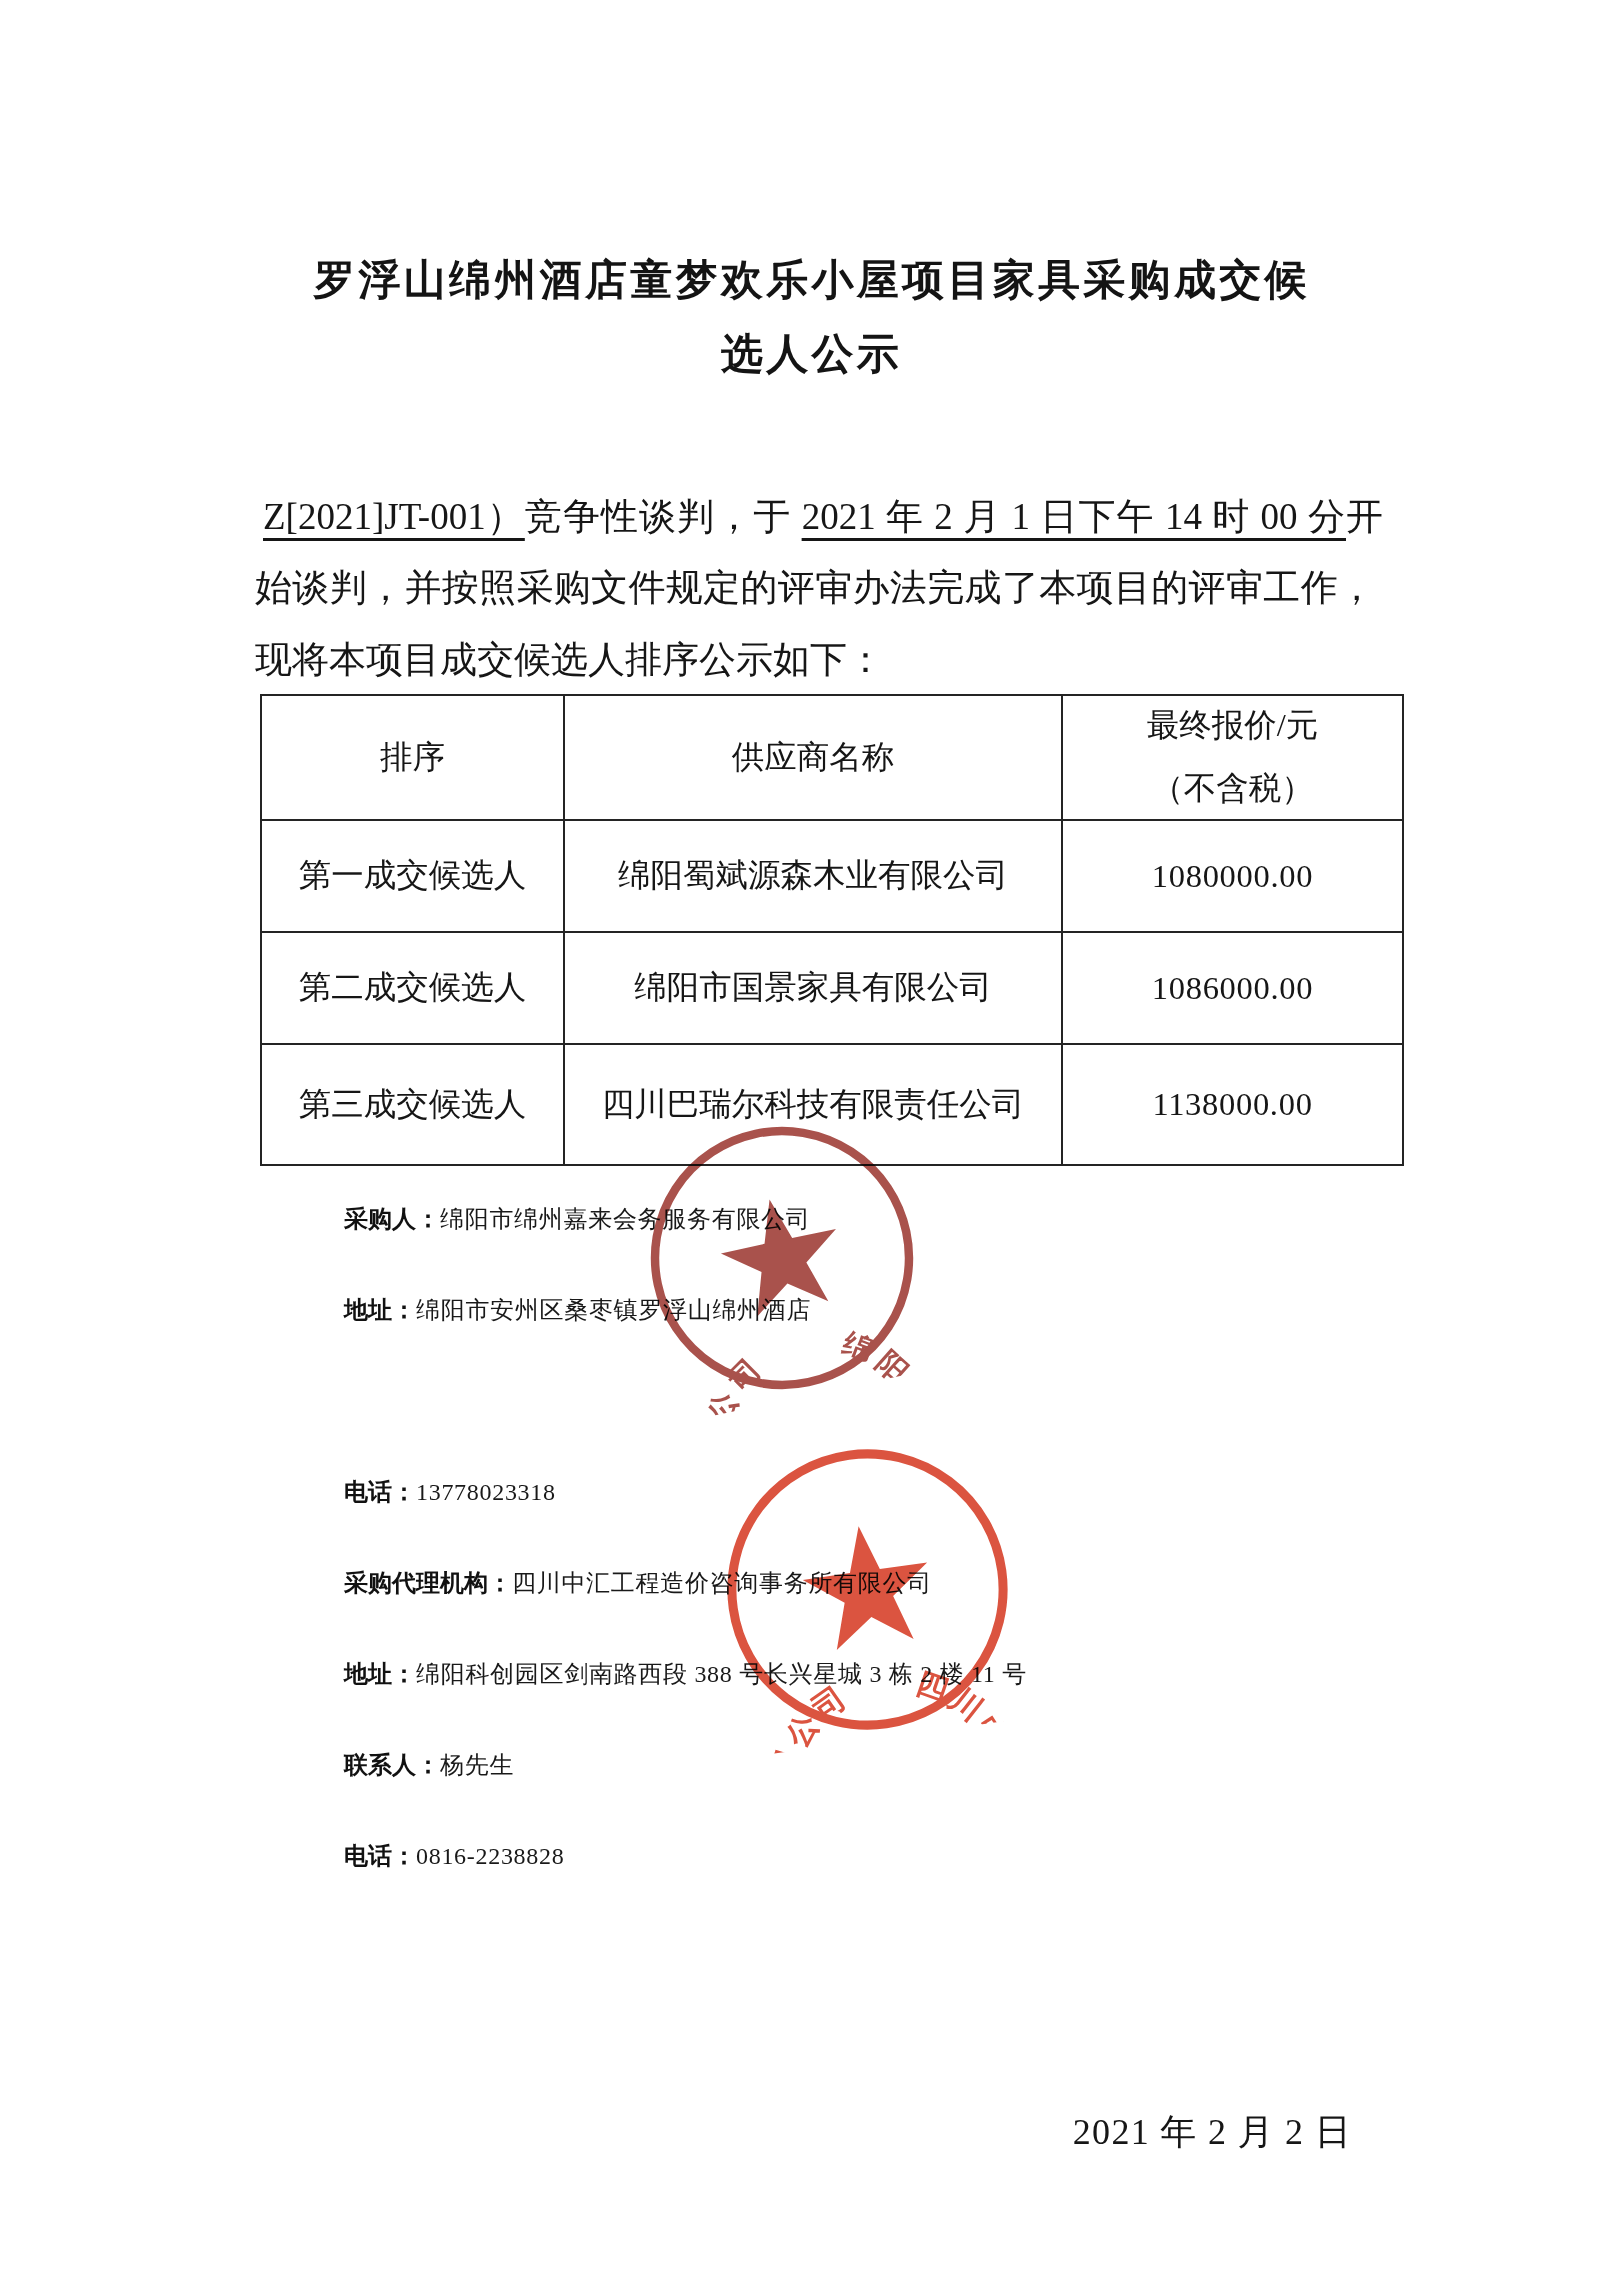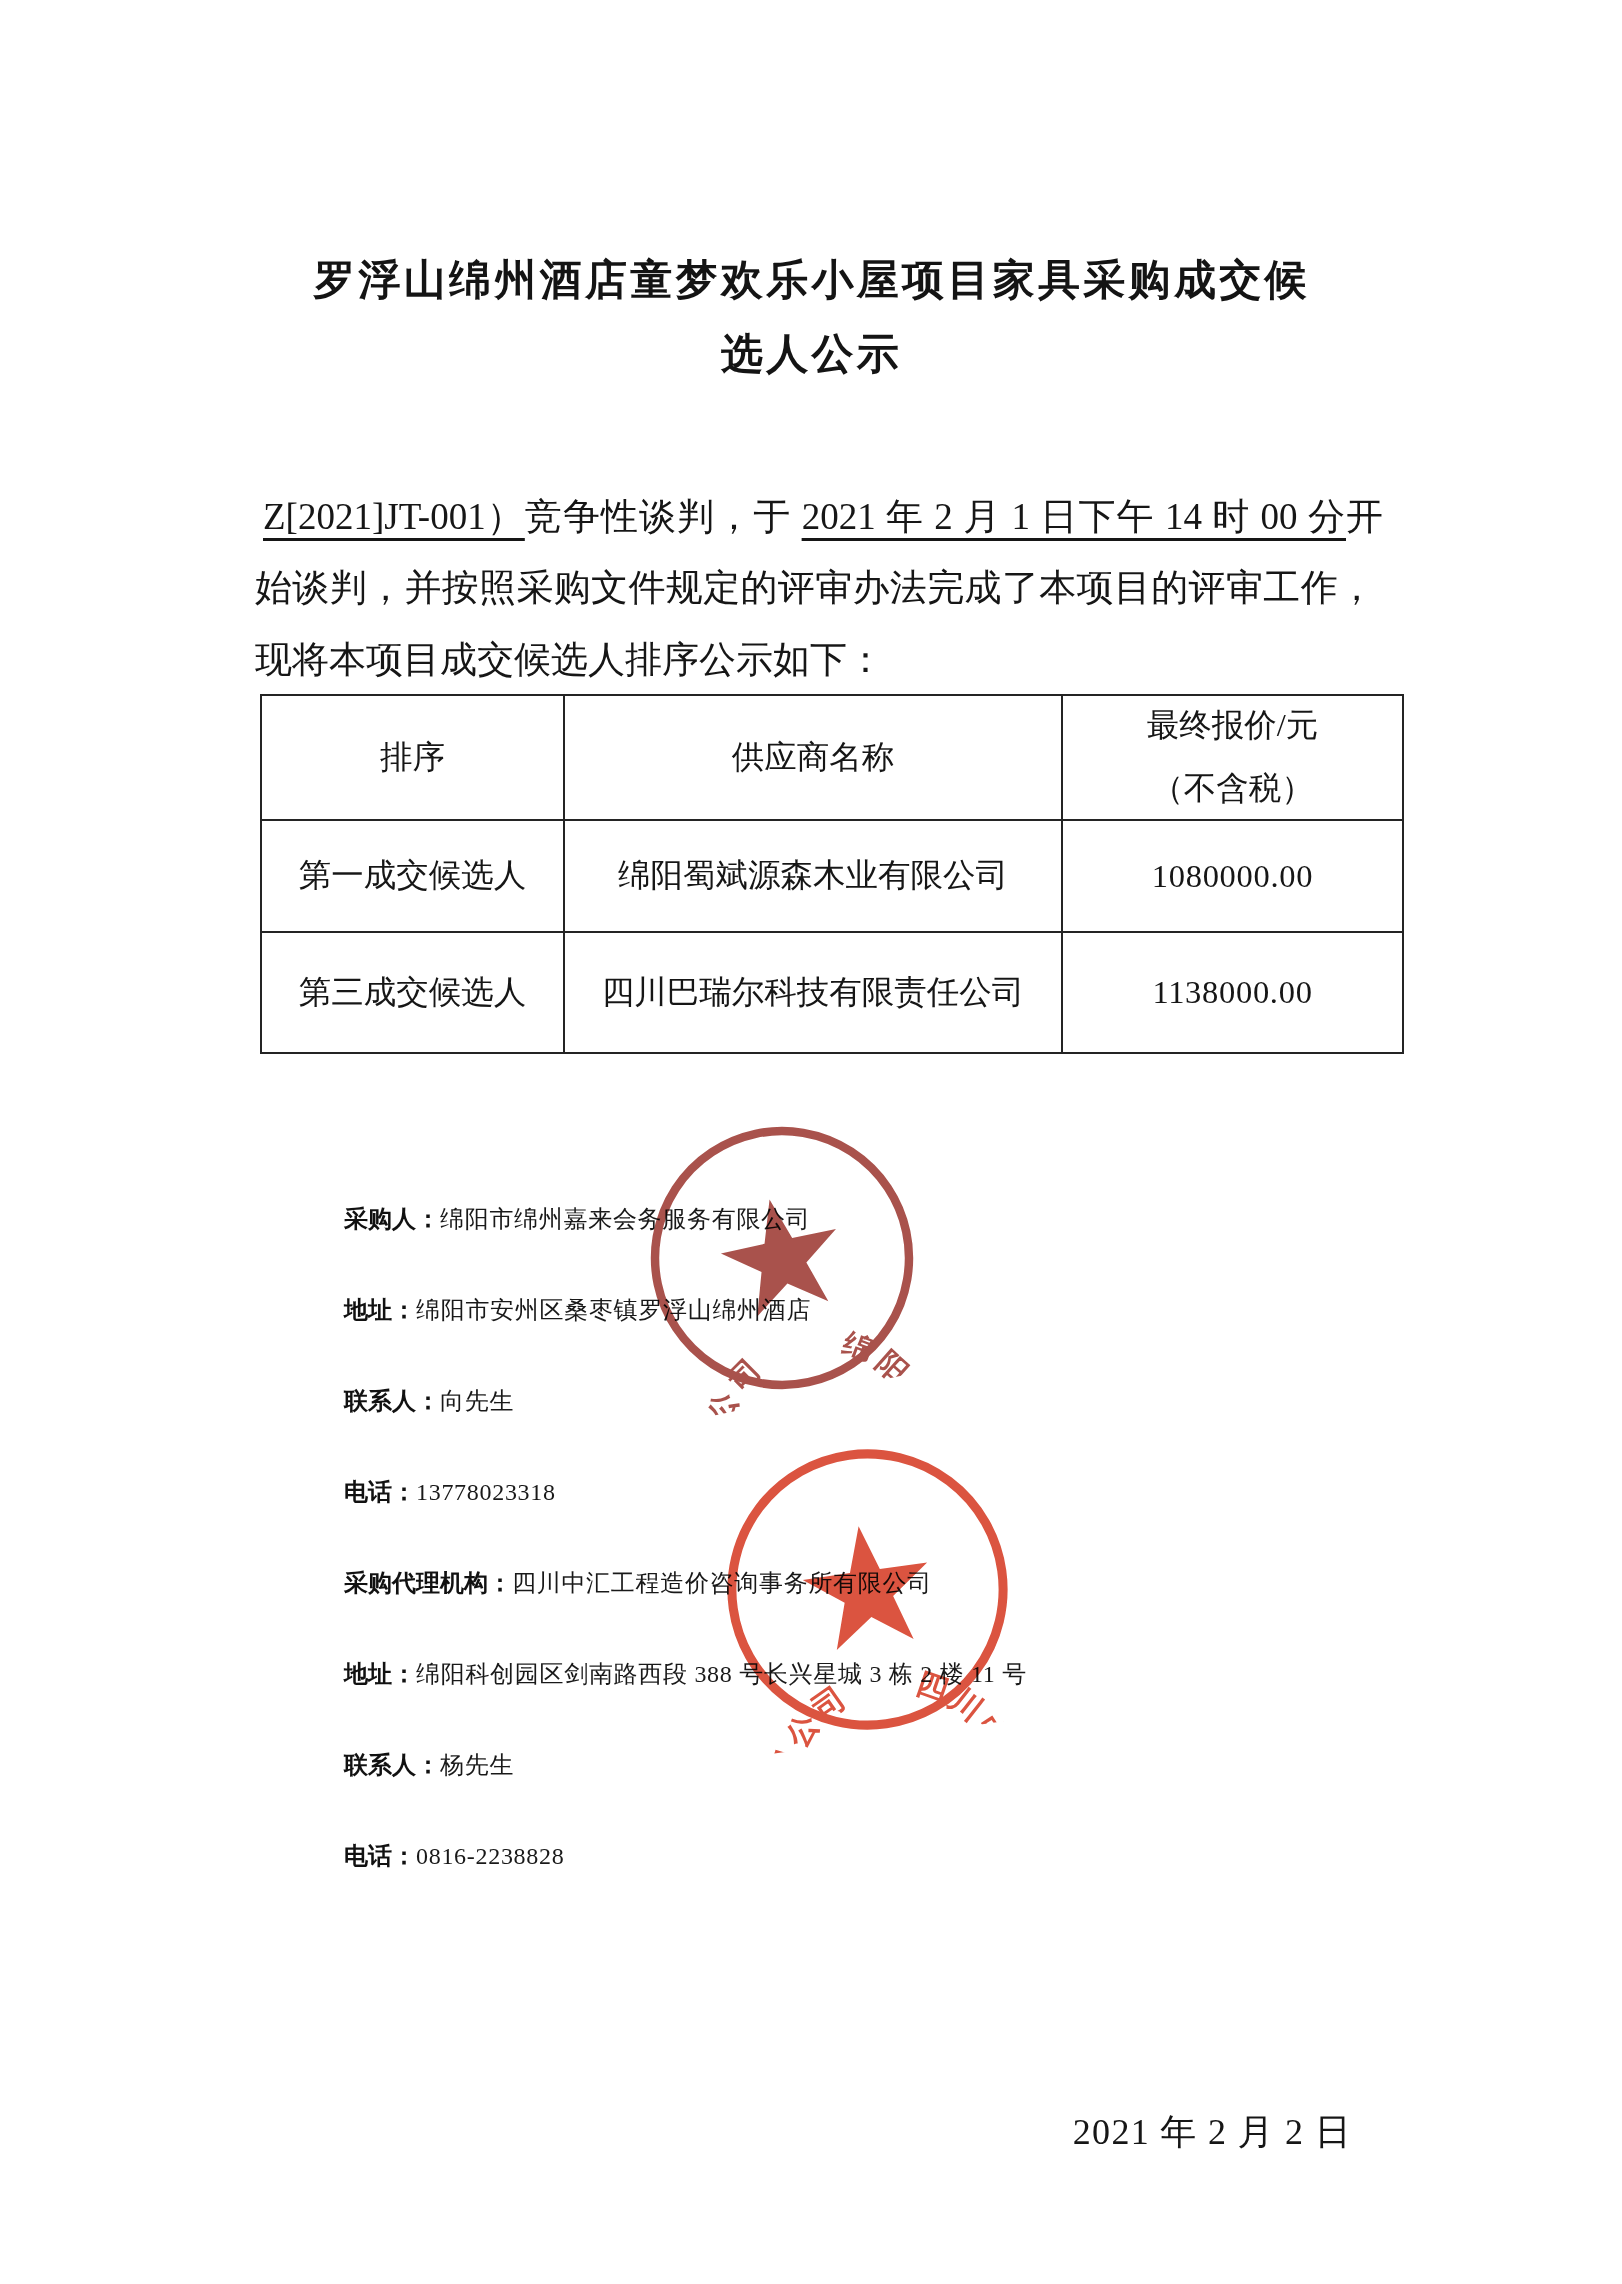--- a/index.html
+++ b/index.html
@@ -142,32 +142,36 @@
         <th>
           <div class="hdr3a">最终报价/元</div>
           <div>（不含税）</div>
         </th>
       </tr>
       <tr class="r1">
         <td>第一成交候选人</td>
         <td>绵阳蜀斌源森木业有限公司</td>
         <td class="price">1080000.00</td>
       </tr>
+      <tr class="r2">
+        <td>第二成交候选人</td>
+        <td>绵阳市国景家具有限公司</td>
+        <td class="price">1086000.00</td>
+      </tr>
       <tr class="r3">
         <td>第三成交候选人</td>
         <td>四川巴瑞尔科技有限责任公司</td>
         <td class="price">1138000.00</td>
       </tr>
     </tbody>
       </table>
   </div>
 
   <div class="cline c0"><span class="clabel">采购人：</span><span class="cvalue">绵阳市绵州嘉来会务服务有限公司</span></div>
   <div class="cline c1"><span class="clabel">地址：</span><span class="cvalue">绵阳市安州区桑枣镇罗浮山绵州酒店</span></div>
-  <div class="cline c2"><span class="clabel">联系人：</span><span class="cvalue">向先生</span></div>
   <div class="cline c3"><span class="clabel">电话：</span><span class="cvalue">13778023318</span></div>
   <div class="cline c4"><span class="clabel">采购代理机构：</span><span class="cvalue">四川中汇工程造价咨询事务所有限公司</span></div>
   <div class="cline c5"><span class="clabel">地址：</span><span class="cvalue">绵阳科创园区剑南路西段 388 号长兴星城 3 栋 2 楼 11 号</span></div>
   <div class="cline c6"><span class="clabel">联系人：</span><span class="cvalue">杨先生</span></div>
   <div class="cline c7"><span class="clabel">电话：</span><span class="cvalue">0816-2238828</span></div>
 
   <div class="pubdate">2021 年 2 月 2 日</div>
 
   <svg class="stamp stamp-1" width="280" height="280" viewBox="0 0 430 430" color="#9a332c">
     <defs>

